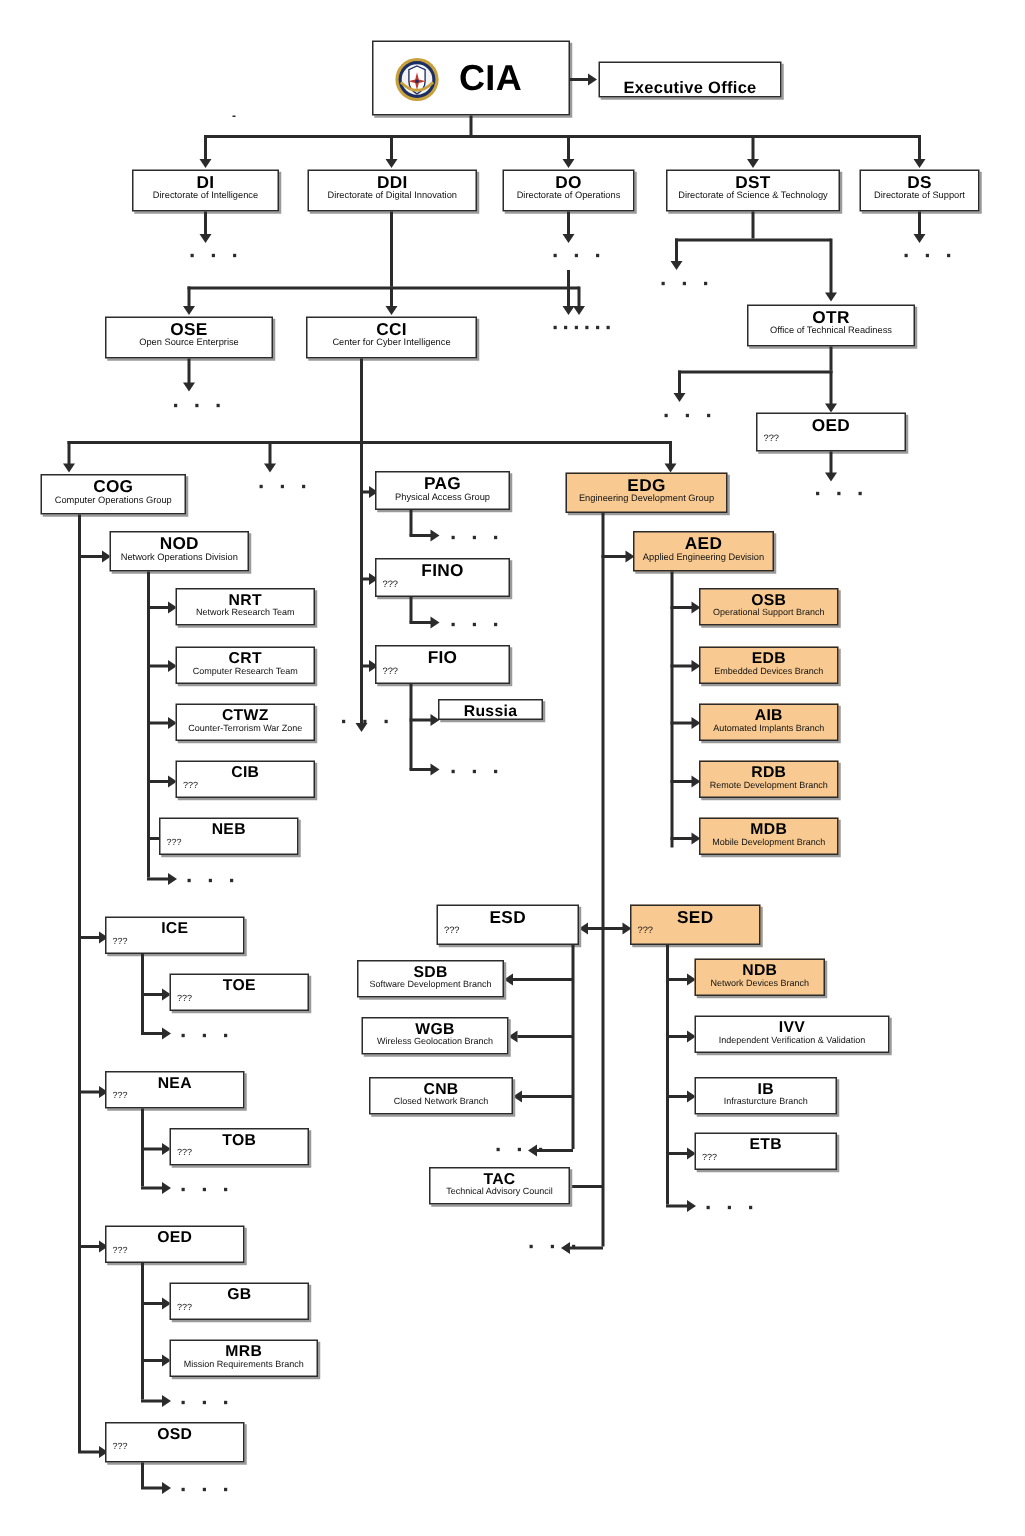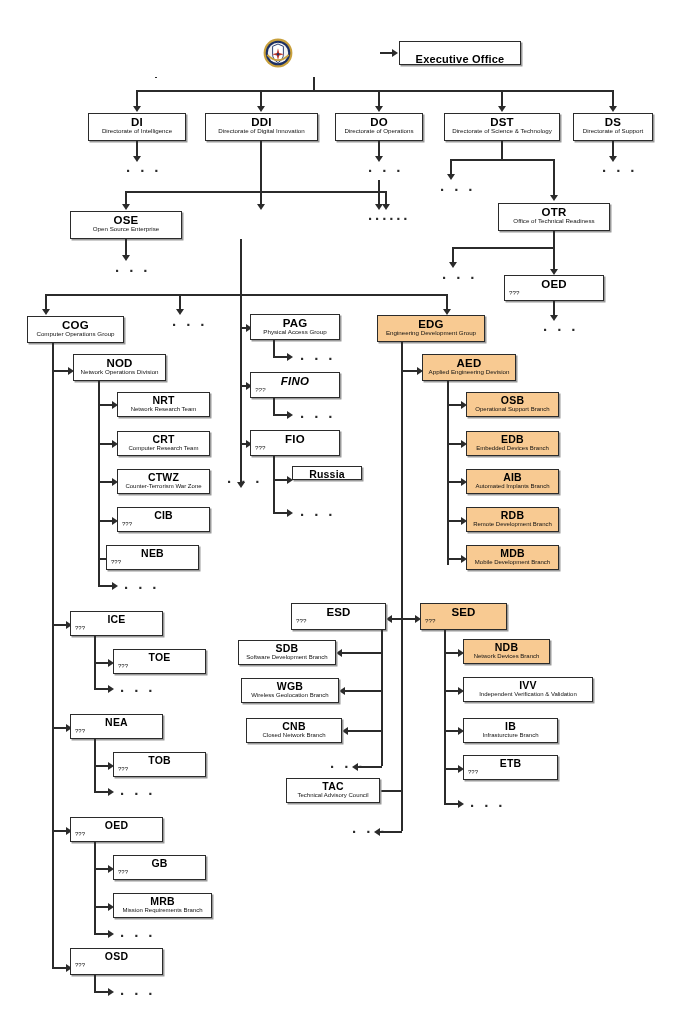--- a/index.html
+++ b/index.html
@@ -42,20 +42,23 @@
        border-right:6px solid #2b2b2b;}
 
   
   .seal{position:absolute;left:263px;top:38px;width:30px;height:30px;}
 </style>
 </head>
 <body>
 
 <div id="chart">
 
+  <div class="node s-root" style="left:248px;top:27px;width:132px;height:50px;display:flex;align-items:center;justify-content:center;">
+    <span class="abbr" style="margin-left:26px;">CIA</span>
+  </div>
   <svg class="seal" viewBox="0 0 100 100">
     <circle cx="50" cy="50" r="48" fill="#c8a03c"></circle>
     <circle cx="50" cy="50" r="41" fill="#1b2f63"></circle>
     <circle cx="50" cy="50" r="34" fill="#f2f2f2"></circle>
     <path d="M50 20 L68 28 L68 54 Q68 72 50 82 Q32 72 32 54 L32 28 Z" fill="#ffffff" stroke="#1b2f63" stroke-width="3"></path>
     <path d="M50 34 L54 50 L70 54 L54 58 L50 74 L46 58 L30 54 L46 50 Z" fill="#c0392b"></path>
     <circle cx="50" cy="54" r="4" fill="#1b2f63"></circle>
     <path d="M14 56 Q50 92 86 56" fill="none" stroke="#c8a03c" stroke-width="6"></path>
   </svg>
 
@@ -124,20 +127,24 @@
   <div class="ln lnv" style="left:260.2px;top:191px;height:14px;"></div>
   <div class="arw down" style="left:257px;top:204px;"></div>
   <div class="ln lnv" style="left:385px;top:191px;height:14px;"></div>
   <div class="arw down" style="left:382px;top:204px;"></div>
   <div class="ell" style="left:375px;top:211px;">· · ·</div>
 
   <div class="node s-mid" style="left:70px;top:211px;width:112px;height:28px;">
     <span class="abbr">OSE</span>
     <span class="full">Open Source Enterprise</span>
   </div>
+  <div class="node s-mid" style="left:204px;top:211px;width:114px;height:28px;">
+    <span class="abbr">CCI</span>
+    <span class="full">Center for Cyber Intelligence</span>
+  </div>
 
   <div class="ln lnv" style="left:125px;top:239px;height:17px;"></div>
   <div class="arw down" style="left:122px;top:255px;"></div>
   <div class="ell" style="left:115px;top:263px;">· · ·</div>
 
   <div class="ln lnv" style="left:501.2px;top:141px;height:18px;"></div>
   <div class="ln lnh" style="left:450px;top:159px;width:104px;"></div>
   <div class="ln lnv" style="left:450px;top:159px;height:16px;"></div>
   <div class="arw down" style="left:447px;top:174px;"></div>
   <div class="ell" style="left:440px;top:182px;">· · ·</div>
@@ -303,21 +310,21 @@
     <span class="abbr">PAG</span>
     <span class="full">Physical Access Group</span>
   </div>
   <div class="ln lnv" style="left:273px;top:340px;height:17px;"></div>
   <div class="ln lnh" style="left:273px;top:356px;width:16px;"></div>
   <div class="arw right" style="left:287px;top:353px;"></div>
   <div class="ell" style="left:300px;top:351px;">· · ·</div>
 
   <div class="ln lnh" style="left:240px;top:385px;width:10px;"></div>
   <div class="arw right" style="left:246px;top:382px;"></div>
-  <div class="node s-mid lf" style="left:250px;top:372px;width:90px;height:26px;font-style:italic;">
+  <div class="node s-mid lf" style="left:250px;top:372px;width:90px;height:26px;">
     <span class="abbr">FINO</span>
     <span class="full">???</span>
   </div>
   <div class="ln lnv" style="left:273px;top:398px;height:17px;"></div>
   <div class="ln lnh" style="left:273px;top:414px;width:16px;"></div>
   <div class="arw right" style="left:287px;top:411px;"></div>
   <div class="ell" style="left:300px;top:409px;">· · ·</div>
 
   <div class="ln lnh" style="left:240px;top:443px;width:10px;"></div>
   <div class="arw right" style="left:246px;top:440px;"></div>

